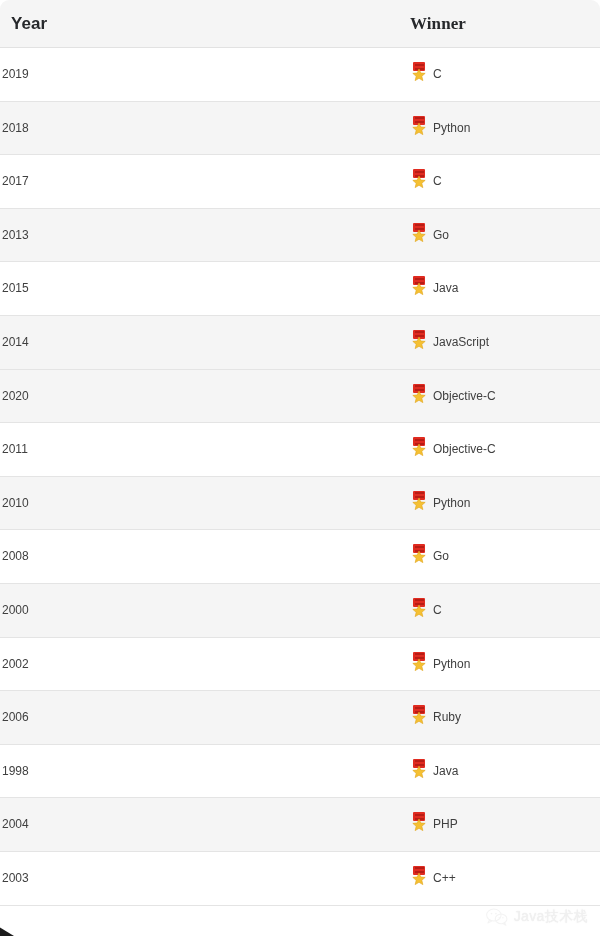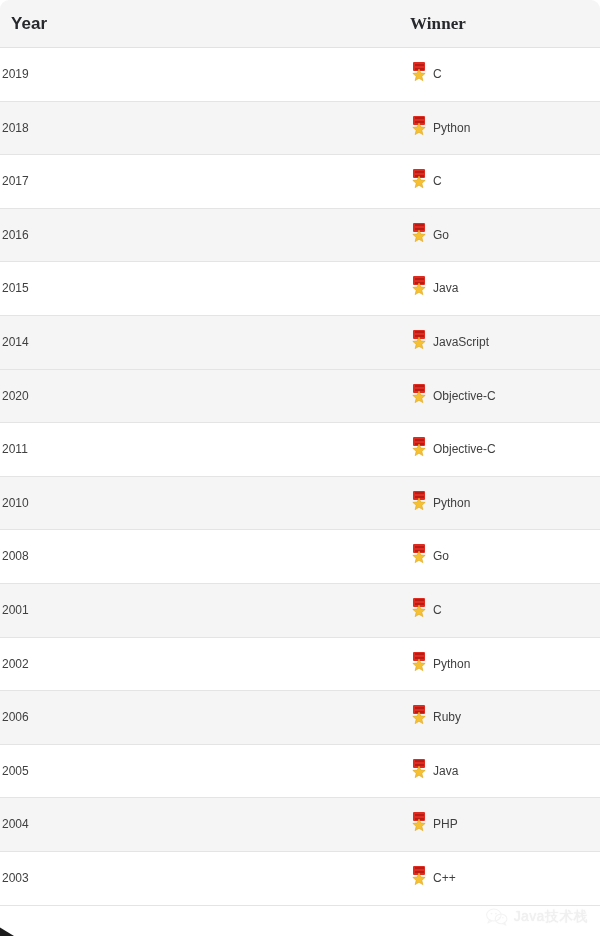--- a/index.html
+++ b/index.html
@@ -206,21 +206,21 @@
         </tr>
         <tr class="data-row">
           <td class="cell-year">2017</td>
           <td class="cell-winner"><span class="medal-icon"><span class="ribbon"></span><span class="star">
                 <svg viewBox="0 0 24 24" width="18" height="14" aria-hidden="true">
                   <path d="M12 1.6 L15 8.6 L22.6 9.2 L16.8 14.2 L18.6 21.6 L12 17.6 L5.4 21.6 L7.2 14.2 L1.4 9.2 L9 8.6 Z" fill="#f5c033" stroke="#e2a61c" stroke-width="1.1" stroke-linejoin="round"></path>
                 </svg>
               </span></span><span class="winner-name">C</span></td>
         </tr>
         <tr class="data-row striped">
-          <td class="cell-year">2016</td>
+          <td class="cell-year">2013</td>
           <td class="cell-winner"><span class="medal-icon"><span class="ribbon"></span><span class="star">
                 <svg viewBox="0 0 24 24" width="18" height="14" aria-hidden="true">
                   <path d="M12 1.6 L15 8.6 L22.6 9.2 L16.8 14.2 L18.6 21.6 L12 17.6 L5.4 21.6 L7.2 14.2 L1.4 9.2 L9 8.6 Z" fill="#f5c033" stroke="#e2a61c" stroke-width="1.1" stroke-linejoin="round"></path>
                 </svg>
               </span></span><span class="winner-name">Go</span></td>
         </tr>
         <tr class="data-row">
           <td class="cell-year">2015</td>
           <td class="cell-winner"><span class="medal-icon"><span class="ribbon"></span><span class="star">
                 <svg viewBox="0 0 24 24" width="18" height="14" aria-hidden="true">
@@ -262,21 +262,21 @@
         </tr>
         <tr class="data-row">
           <td class="cell-year">2008</td>
           <td class="cell-winner"><span class="medal-icon"><span class="ribbon"></span><span class="star">
                 <svg viewBox="0 0 24 24" width="18" height="14" aria-hidden="true">
                   <path d="M12 1.6 L15 8.6 L22.6 9.2 L16.8 14.2 L18.6 21.6 L12 17.6 L5.4 21.6 L7.2 14.2 L1.4 9.2 L9 8.6 Z" fill="#f5c033" stroke="#e2a61c" stroke-width="1.1" stroke-linejoin="round"></path>
                 </svg>
               </span></span><span class="winner-name">Go</span></td>
         </tr>
         <tr class="data-row striped">
-          <td class="cell-year">2001</td>
+          <td class="cell-year">2000</td>
           <td class="cell-winner"><span class="medal-icon"><span class="ribbon"></span><span class="star">
                 <svg viewBox="0 0 24 24" width="18" height="14" aria-hidden="true">
                   <path d="M12 1.6 L15 8.6 L22.6 9.2 L16.8 14.2 L18.6 21.6 L12 17.6 L5.4 21.6 L7.2 14.2 L1.4 9.2 L9 8.6 Z" fill="#f5c033" stroke="#e2a61c" stroke-width="1.1" stroke-linejoin="round"></path>
                 </svg>
               </span></span><span class="winner-name">C</span></td>
         </tr>
         <tr class="data-row">
           <td class="cell-year">2002</td>
           <td class="cell-winner"><span class="medal-icon"><span class="ribbon"></span><span class="star">
                 <svg viewBox="0 0 24 24" width="18" height="14" aria-hidden="true">
@@ -286,21 +286,21 @@
         </tr>
         <tr class="data-row striped">
           <td class="cell-year">2006</td>
           <td class="cell-winner"><span class="medal-icon"><span class="ribbon"></span><span class="star">
                 <svg viewBox="0 0 24 24" width="18" height="14" aria-hidden="true">
                   <path d="M12 1.6 L15 8.6 L22.6 9.2 L16.8 14.2 L18.6 21.6 L12 17.6 L5.4 21.6 L7.2 14.2 L1.4 9.2 L9 8.6 Z" fill="#f5c033" stroke="#e2a61c" stroke-width="1.1" stroke-linejoin="round"></path>
                 </svg>
               </span></span><span class="winner-name">Ruby</span></td>
         </tr>
         <tr class="data-row">
-          <td class="cell-year">2005</td>
+          <td class="cell-year">1998</td>
           <td class="cell-winner"><span class="medal-icon"><span class="ribbon"></span><span class="star">
                 <svg viewBox="0 0 24 24" width="18" height="14" aria-hidden="true">
                   <path d="M12 1.6 L15 8.6 L22.6 9.2 L16.8 14.2 L18.6 21.6 L12 17.6 L5.4 21.6 L7.2 14.2 L1.4 9.2 L9 8.6 Z" fill="#f5c033" stroke="#e2a61c" stroke-width="1.1" stroke-linejoin="round"></path>
                 </svg>
               </span></span><span class="winner-name">Java</span></td>
         </tr>
         <tr class="data-row striped">
           <td class="cell-year">2004</td>
           <td class="cell-winner"><span class="medal-icon"><span class="ribbon"></span><span class="star">
                 <svg viewBox="0 0 24 24" width="18" height="14" aria-hidden="true">

